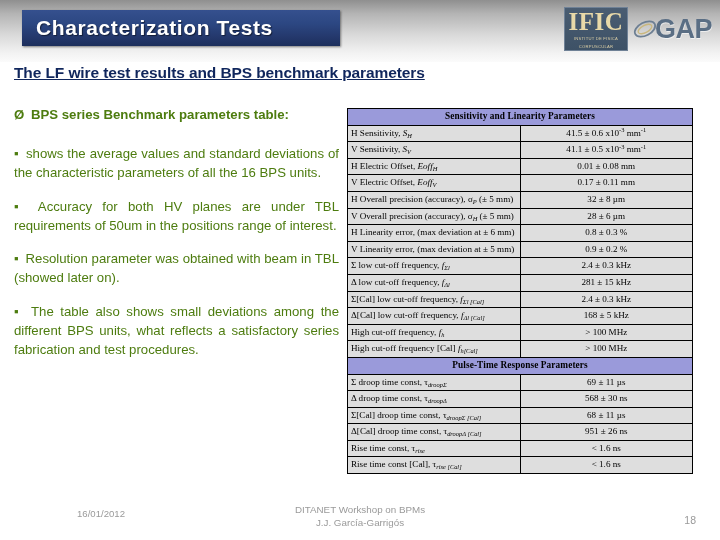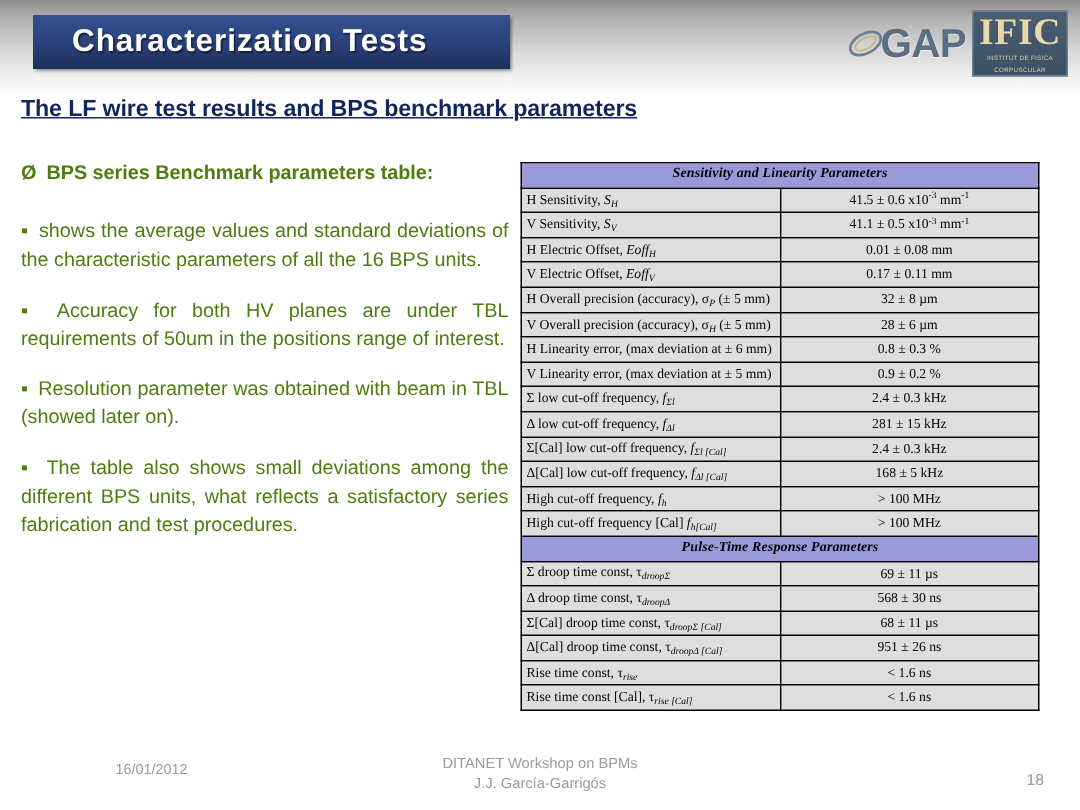--- a/index.html
+++ b/index.html
@@ -29,21 +29,21 @@
     background: linear-gradient(to bottom, #35508e 0%, #2c4782 38%, #24386c 75%, #1d2f5c 100%);
     box-shadow: 1px 1px 2px rgba(0,0,0,.45);
     display: flex;
     align-items: center;
   }
   #title-plate .txt {
     color: #ffffff;
     font-size: 21px;
     font-weight: bold;
     letter-spacing: .6px;
-    padding-left: 26px;
+    padding-left: 14px;
     text-shadow: 1px 1px 1px rgba(0,0,0,.5);
     white-space: nowrap;
   }
 
   
   #logos {
     position: absolute;
     right: 8px; top: 6px;
     height: 46px;
     display: flex;
@@ -144,21 +144,20 @@
     line-height: 1.05;
     overflow: hidden;
     white-space: nowrap;
   }
   #param-table td.section {
     background: #9a9ada;
     text-align: center;
     font-weight: bold;
     font-size: 9.3px;
     letter-spacing: .1px;
-    font-style: italic;
   }
   #param-table td.label {
     text-align: left;
     width: 224px;
   }
   #param-table td.value {
     text-align: center;
     width: 118px;
   }
   #param-table i { font-style: italic; }
@@ -194,32 +193,32 @@
 </head>
 <body>
 
 <div id="top-band"></div>
 
 <div id="title-plate">
   <span class="txt">Characterization Tests</span>
 </div>
 
 <div id="logos">
+  <div id="ific-logo">
+    <div class="ific-main">IFIC</div>
+    <div class="ific-sub">INSTITUT DE FISICA</div>
+    <div class="ific-sub">CORPUSCULAR</div>
+  </div>
   <div id="gap-logo">
     <svg id="gap-ellipse" viewBox="0 0 26 26">
       <ellipse cx="13" cy="13" rx="11" ry="6.5" transform="rotate(-28 13 13)" fill="none" stroke="#6d7f93" stroke-width="1.8"></ellipse>
       <ellipse cx="13" cy="13" rx="7.5" ry="3.6" transform="rotate(-28 13 13)" fill="none" stroke="#c9b77e" stroke-width="1.3"></ellipse>
     </svg>
     <span>GAP</span>
   </div>
-  <div id="ific-logo">
-    <div class="ific-main">IFIC</div>
-    <div class="ific-sub">INSTITUT DE FISICA</div>
-    <div class="ific-sub">CORPUSCULAR</div>
-  </div>
 </div>
 
 <div id="subtitle">The LF wire test results and BPS benchmark parameters</div>
 
 <div id="body-text">
   <div class="para lead">
     <span class="bullet-mark">Ø</span>
     <span>BPS series Benchmark parameters table:</span>
   </div>
   <div class="para">

